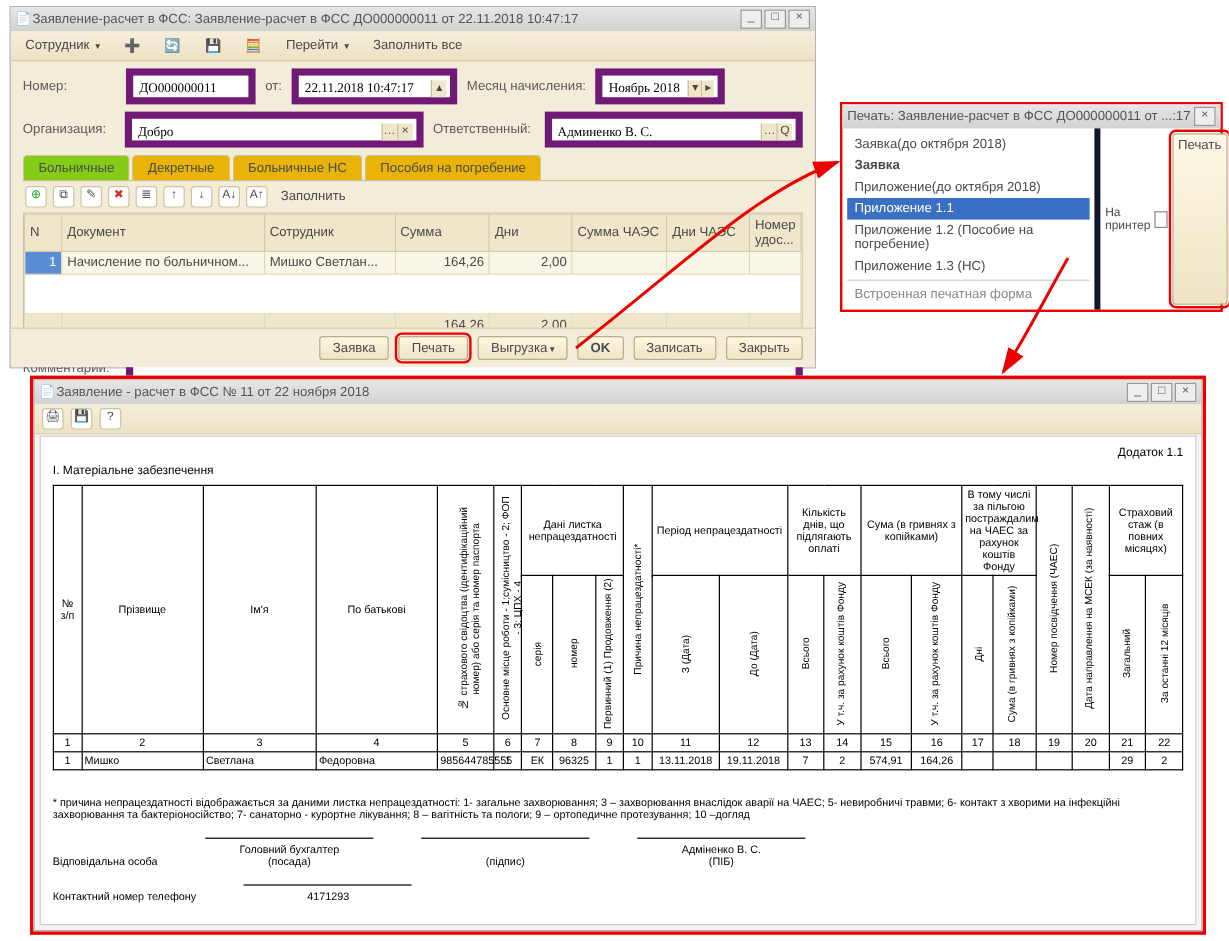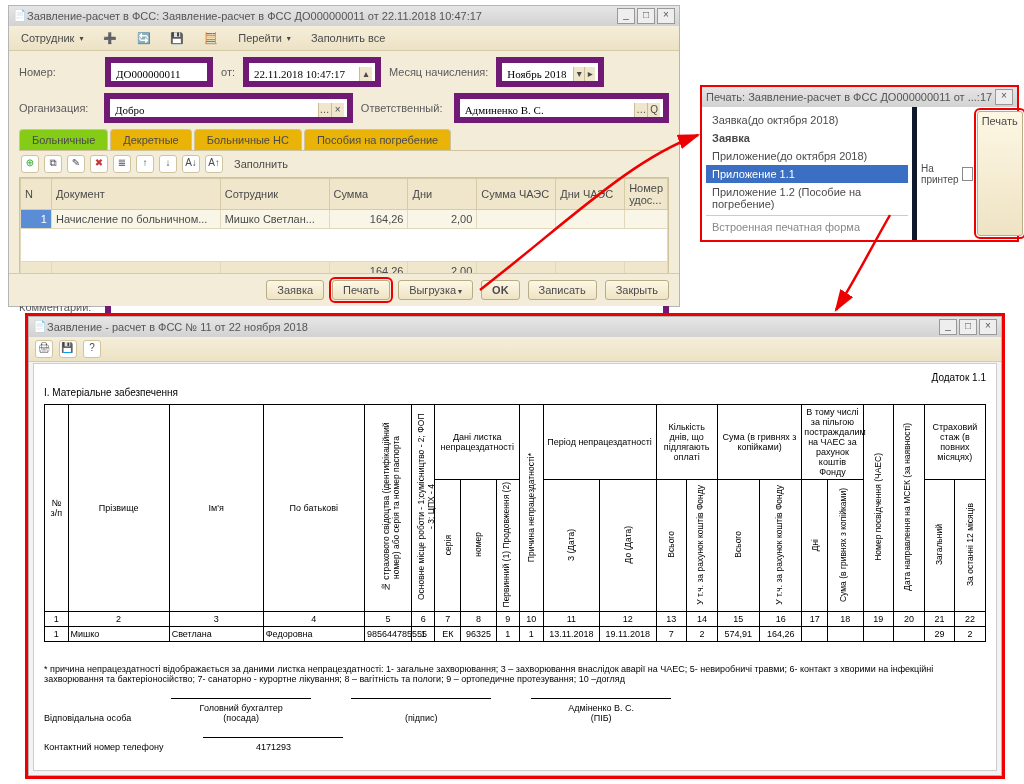--- a/index.html
+++ b/index.html
@@ -199,20 +199,21 @@
     <span class="sp"></span>
     <span class="tbtn">×</span>
   </div>
   <div class="pbody">
     <div class="plist">
       <div class="pitem">Заявка(до октября 2018)</div>
       <div class="pitem bold">Заявка</div>
       <div class="pitem">Приложение(до октября 2018)</div>
       <div class="pitem sel">Приложение 1.1</div>
       <div class="pitem">Приложение 1.2 (Пособие на погребение)</div>
+      <div class="pitem">Приложение 1.3 (НС)</div>
       <div class="phr"></div>
       <div class="pitem" style="color:#888">Встроенная печатная форма</div>
     </div>
     <div class="pright">
       <div class="prow">
             <span>На принтер</span>
             <span class="chk"></span>
           </div>
       <div class="pbtn hl">Печать</div>
       <div class="pbtn">Отмена</div>

